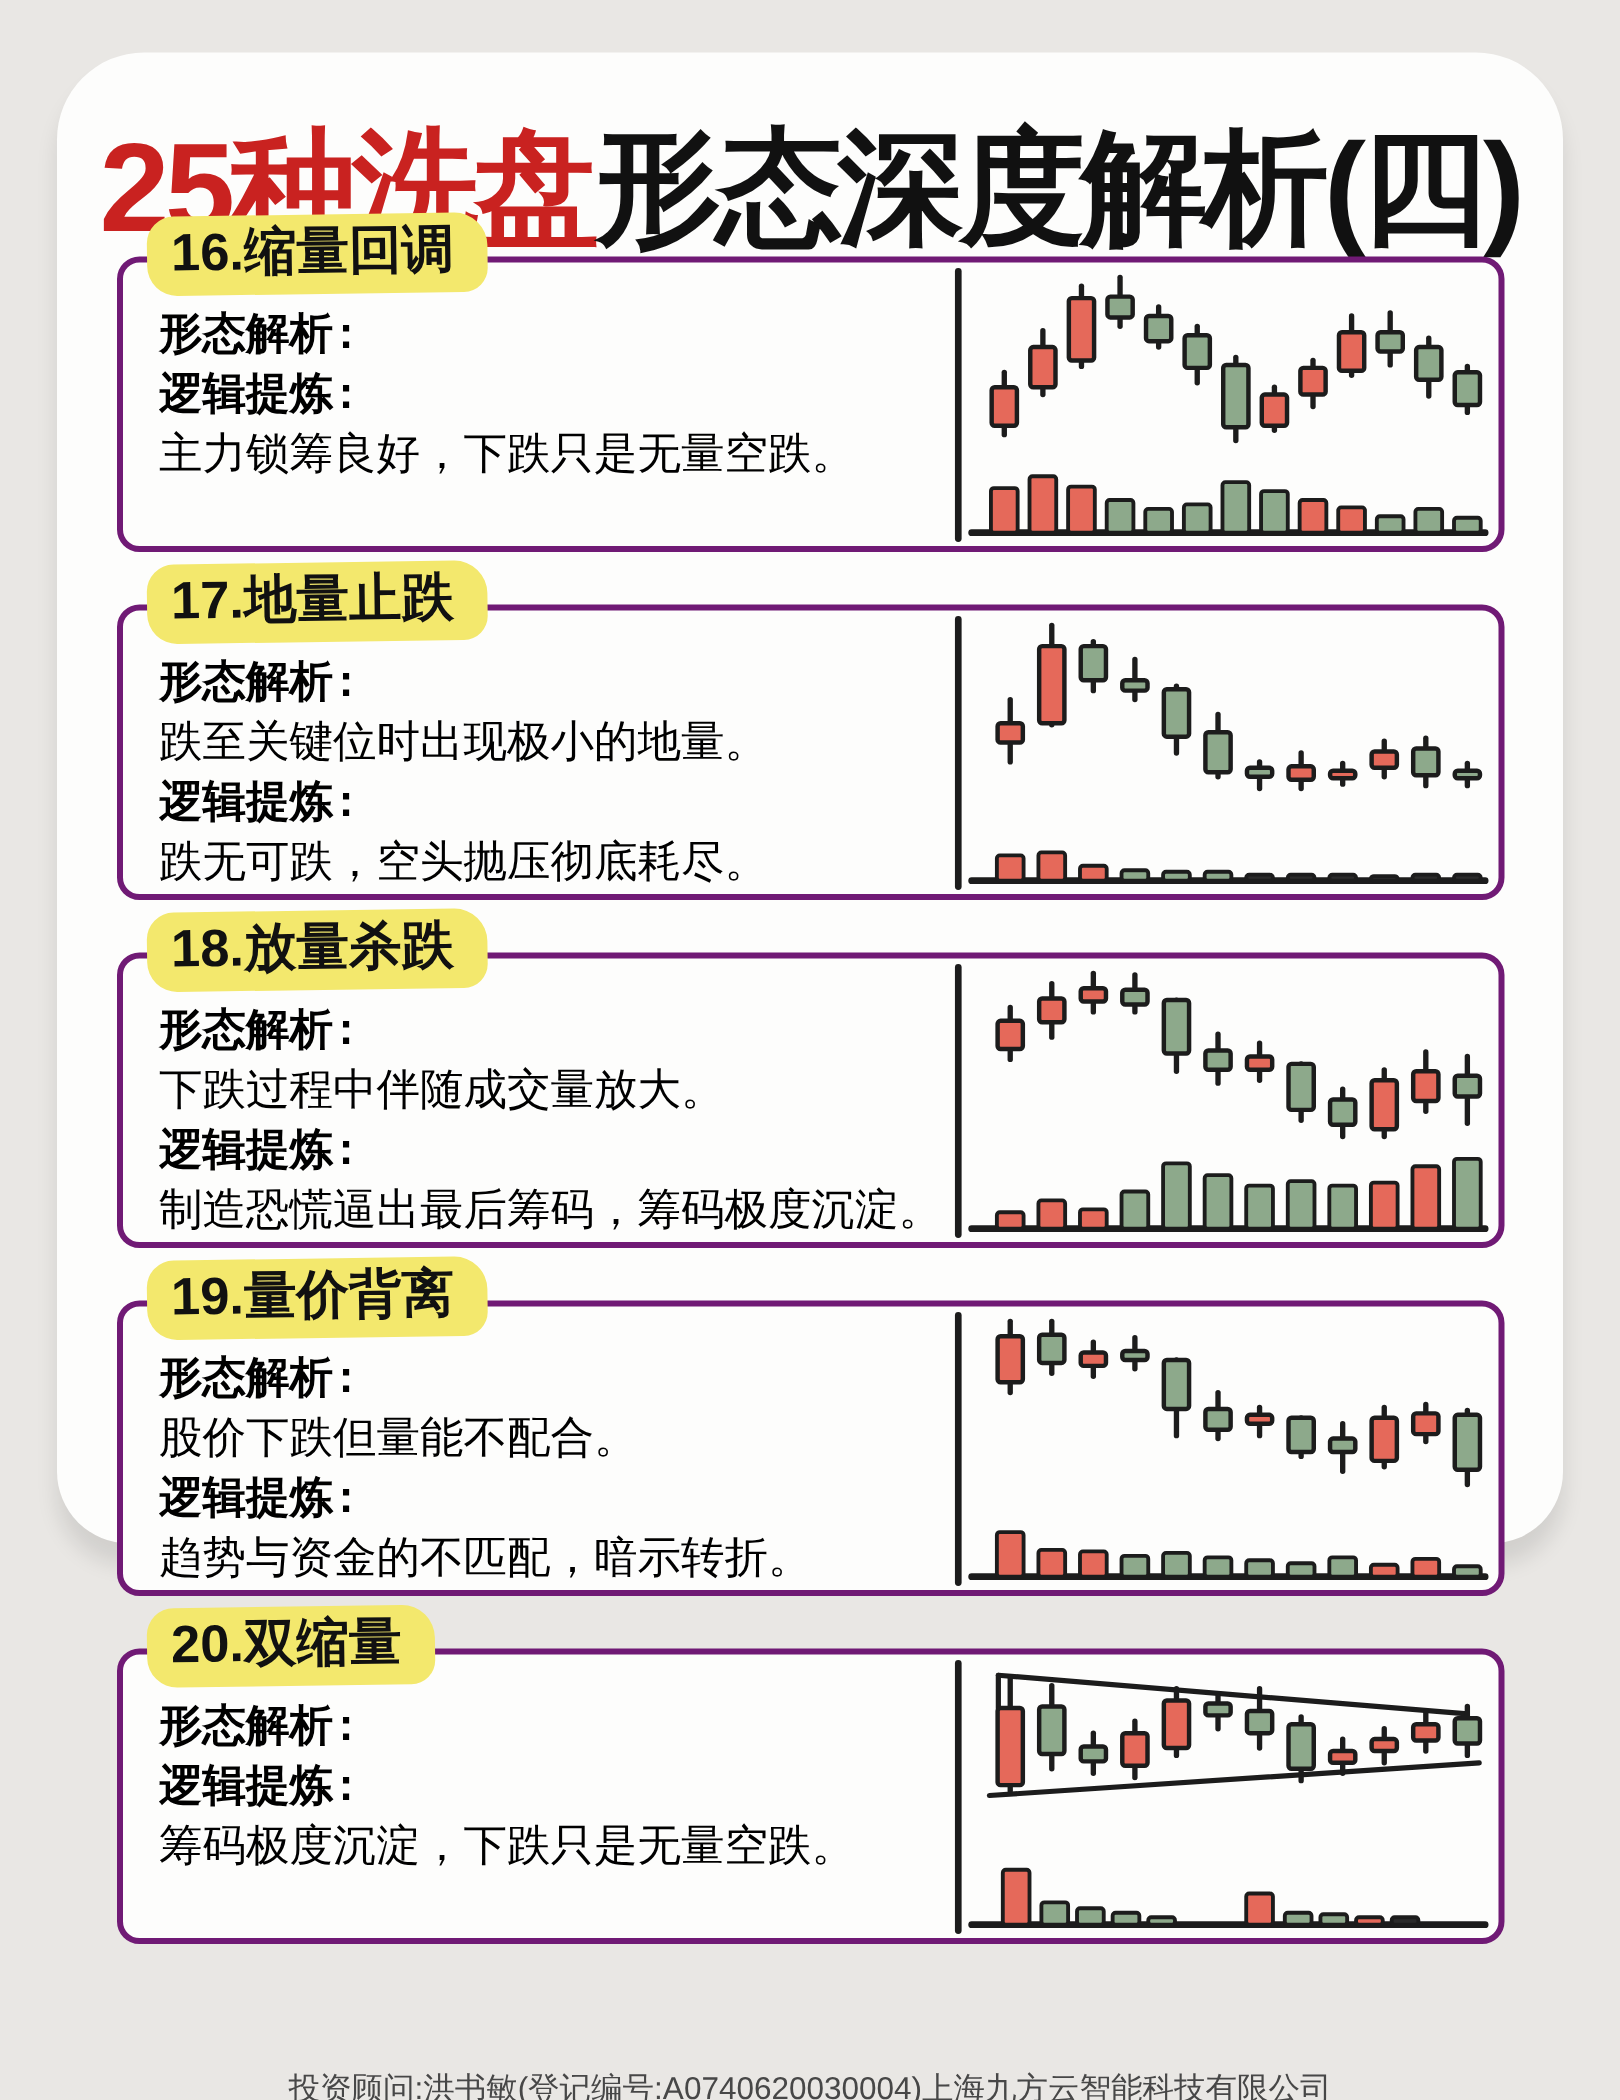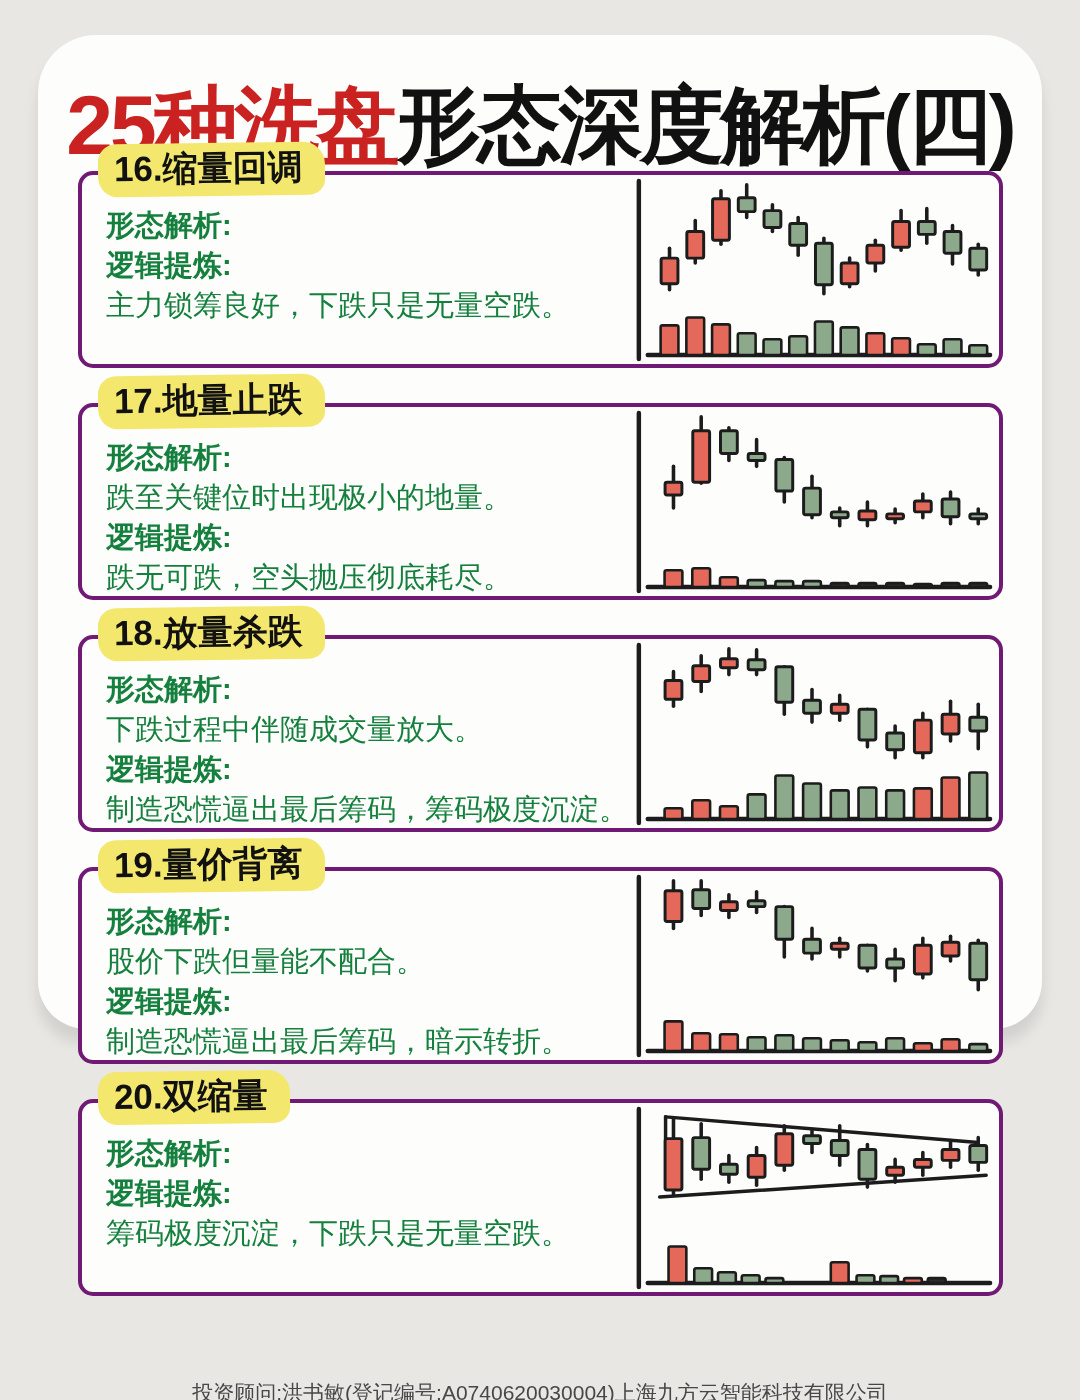--- a/index.html
+++ b/index.html
@@ -9,21 +9,21 @@
   .main-title{padding-top:44px;text-align:center;font-size:84px;font-weight:900;
     letter-spacing:-3px;line-height:1.1;color:#111;white-space:nowrap;}
   .main-title .red{color:#c92220;}
   .section{position:relative;margin:0 39px 35px 40px;height:197px;
     border:4px solid #701a75;border-radius:15px;background:#fdfdfc;box-sizing:border-box;}
   .section:first-of-type{margin-top:53px;}
   .sec-title{position:absolute;top:-32px;left:16px;background:#f3e86d;color:#111;
     font-size:35px;font-weight:800;padding:4px 22px 7px 16px;border-radius:18px 22px 16px 20px;
     transform:rotate(-.8deg);line-height:1.2;z-index:2;white-space:nowrap;}
   .sec-body{display:flex;height:100%;}
-  .sec-text{flex:1;padding:30px 0 0 24px;color:#15803d;font-size:29px;line-height:40px;}
+  .sec-text{flex:1;padding:30px 0 0 24px;color:#000000;font-size:29px;line-height:40px;font-family:Liberation Mono, monospace;}
   .sec-text .lbl{font-weight:800;}
   .sec-chart{width:370px;height:189px;flex:none;}
   .sec-chart svg{display:block;width:368px;height:188px;}
   .footer{position:absolute;left:0;top:1378px;width:1080px;text-align:center;
     font-size:21px;line-height:30px;color:#474747;white-space:nowrap;}
 </style>
 </head>
 <body>
 
 <div class="page-card">
@@ -193,21 +193,21 @@
     </div>
   </div>
 
   <div class="section">
     <div class="sec-title">19.量价背离</div>
     <div class="sec-body">
       <div class="sec-text">
         <div class="lbl">形态解析:</div>
         <div>股价下跌但量能不配合。</div>
         <div class="lbl">逻辑提炼:</div>
-        <div>制造恐慌逼出最后筹码，暗示转折。</div>
+        <div>趋势与资金的不匹配，暗示转折。</div>
       </div>
       <div class="sec-chart">
         <svg viewBox="0 0 370 190">
             <line x1="9" y1="6" x2="9" y2="186" stroke="#1c1c1c" stroke-width="4.5" stroke-linecap="round"></line>
             <line x1="18" y1="182" x2="364" y2="182" stroke="#1c1c1c" stroke-width="4.5" stroke-linecap="round"></line>
             <rect x="35" y="152" width="18" height="30" fill="#e5695a" stroke="#1c1c1c" stroke-width="2.6" rx="2"></rect>
             <rect x="63" y="164" width="18" height="18" fill="#e5695a" stroke="#1c1c1c" stroke-width="2.6" rx="2"></rect>
             <rect x="91" y="165" width="18" height="17" fill="#e5695a" stroke="#1c1c1c" stroke-width="2.6" rx="2"></rect>
             <rect x="119" y="168" width="18" height="14" fill="#8da98b" stroke="#1c1c1c" stroke-width="2.6" rx="2"></rect>
             <rect x="147" y="166" width="18" height="16" fill="#8da98b" stroke="#1c1c1c" stroke-width="2.6" rx="2"></rect>

